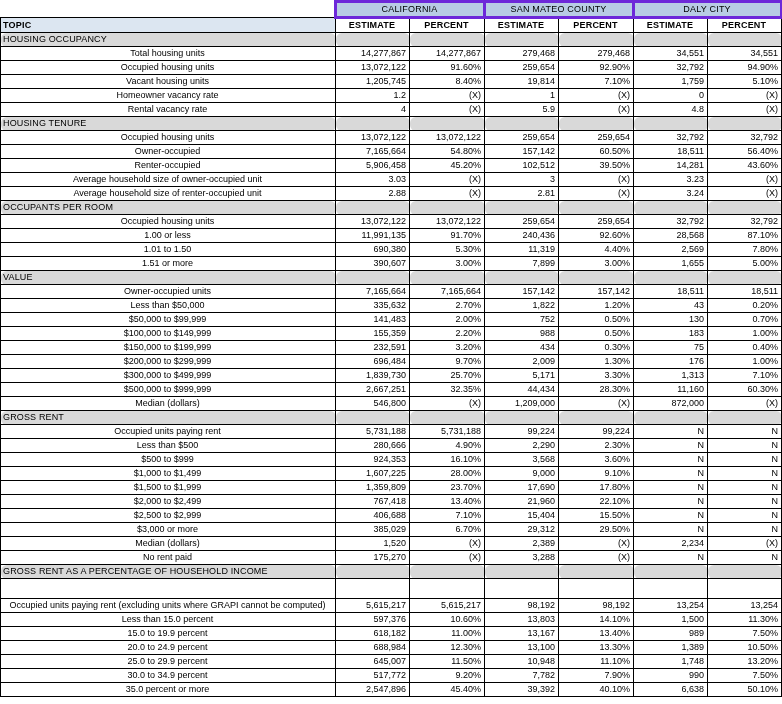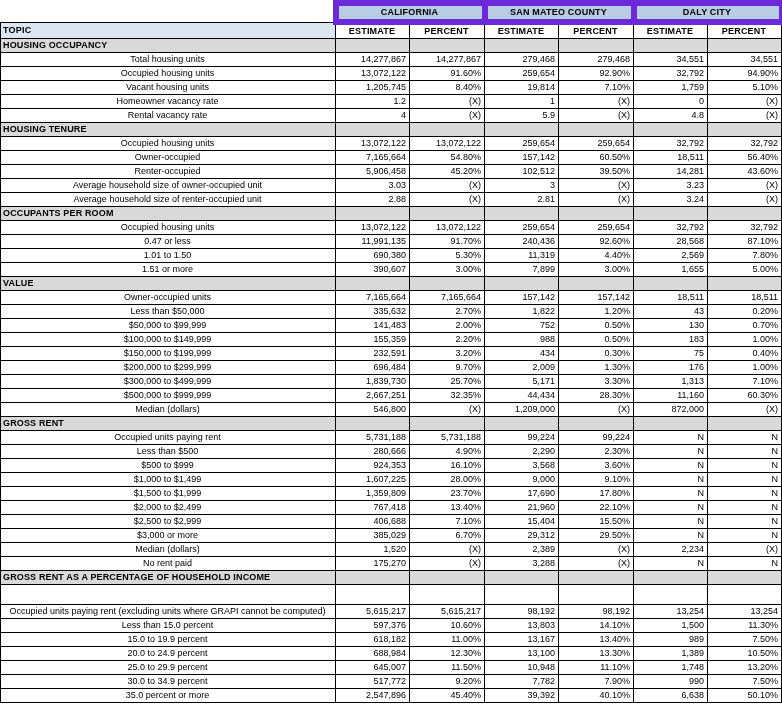--- a/index.html
+++ b/index.html
@@ -50,23 +50,23 @@
   }
 
   
   tr.geo-band td {
     background: #ffffff;
     border: none;
     height: 14px;
   }
   tr.geo-band td.geo {
     background: #b8cce4;
-    border: 6px solid #6d28d9;
+    border: 3px solid #6d28d9;
     text-align: center;
-    font-weight: bold;
+    font-weight: normal;
     font-size: 9px;
     letter-spacing: 0.2px;
   }
   tr.geo-band td.geo-blank {
     border: none;
     background: #ffffff;
   }
 
   
   tr.col-head td {
@@ -79,24 +79,25 @@
   }
   tr.col-head td.topic-head {
     text-align: left;
     background: #dce6f1;
     font-weight: bold;
   }
 
   
   tr.section td {
     background: #d9d9d9;
-    font-weight: bold;
+    font-weight: normal;
     font-size: 9px;
     height: 13px;
     letter-spacing: 0.15px;
+    border-radius: 6px;
   }
 
   
   tr.spacer td {
     background: #ffffff;
     height: 20px;
   }
 
   
   td.label {
@@ -259,21 +260,21 @@
         <tr class="data">
           <td class="label">Occupied housing units</td>
           <td class="num">13,072,122</td>
           <td class="num">13,072,122</td>
           <td class="num">259,654</td>
           <td class="num">259,654</td>
           <td class="num">32,792</td>
           <td class="num">32,792</td>
         </tr>
         <tr class="data">
-          <td class="label">0.47 or less</td>
+          <td class="label">1.00 or less</td>
           <td class="num">11,991,135</td>
           <td class="num">91.70%</td>
           <td class="num">240,436</td>
           <td class="num">92.60%</td>
           <td class="num">28,568</td>
           <td class="num">87.10%</td>
         </tr>
         <tr class="data">
           <td class="label">1.01 to 1.50</td>
           <td class="num">690,380</td>

